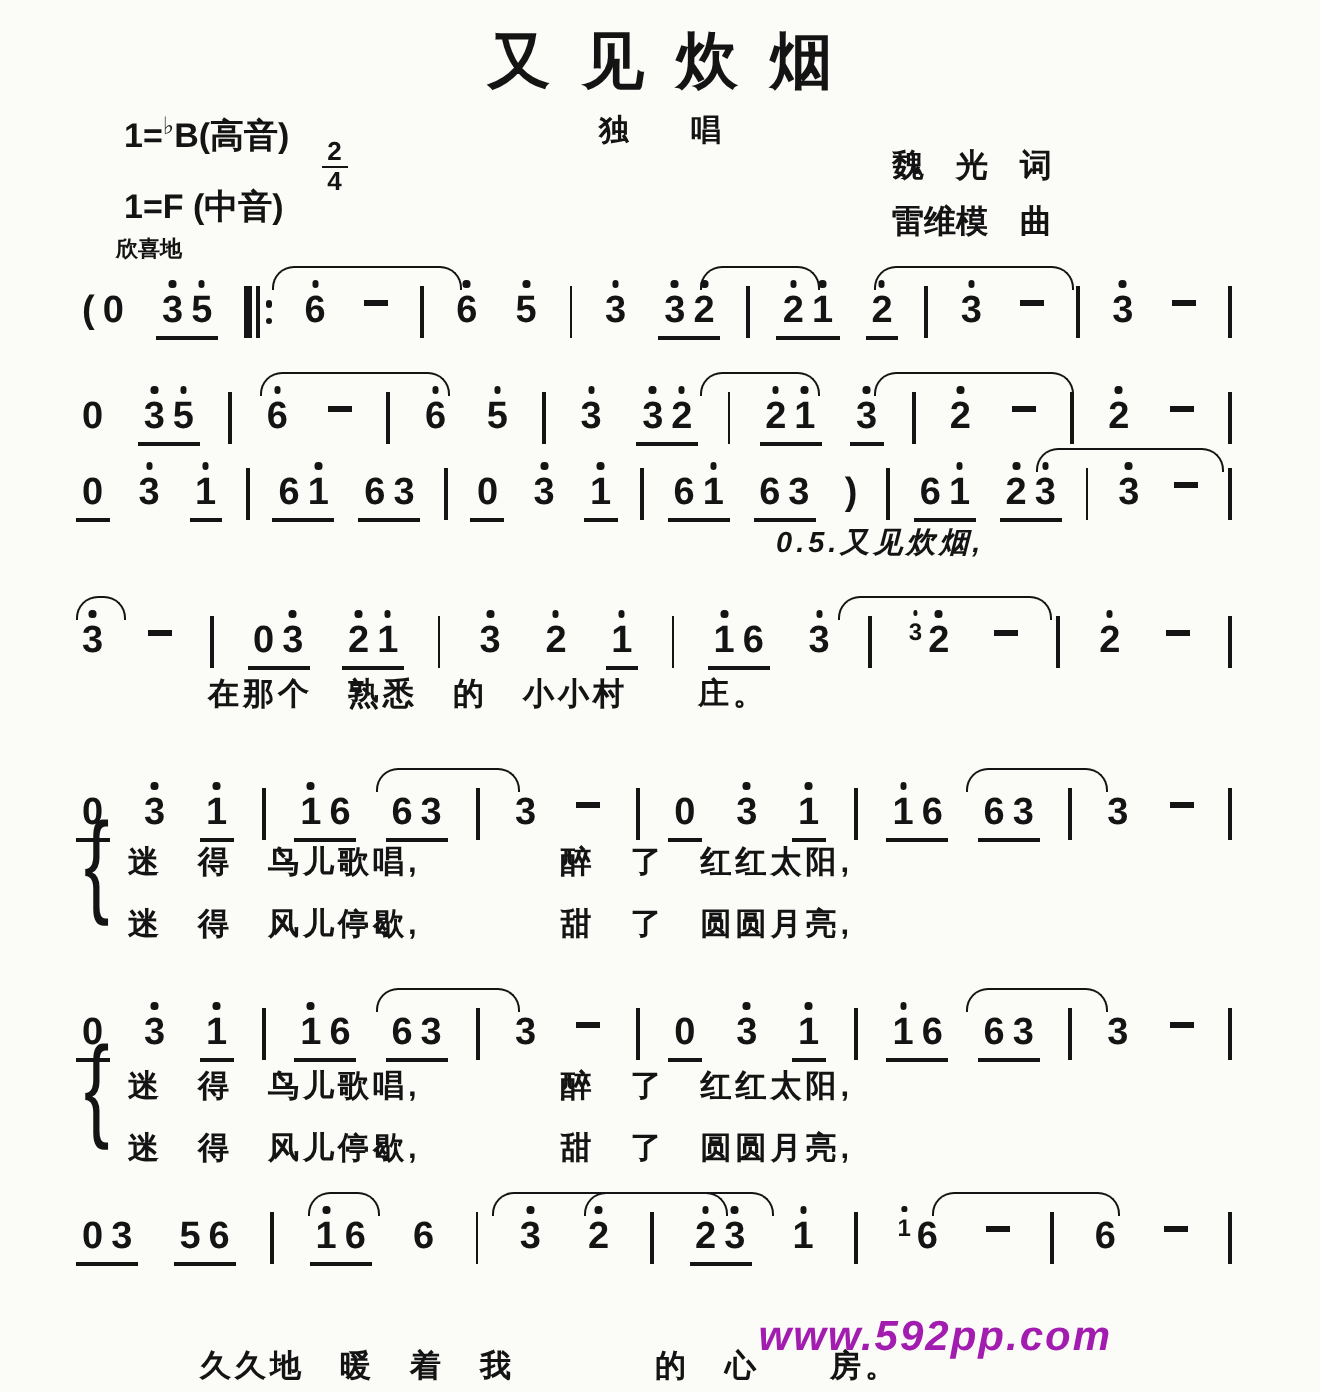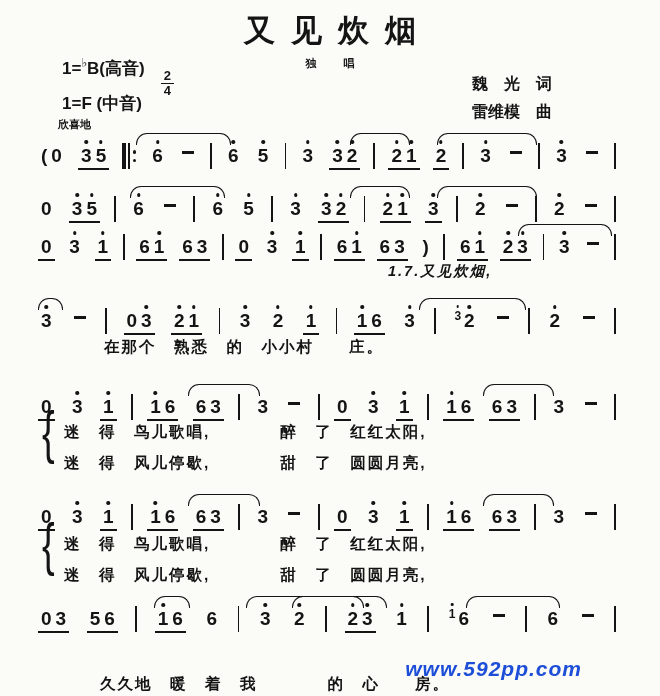--- a/index.html
+++ b/index.html
@@ -1,23 +1,23 @@
 <!DOCTYPE html>
 <html><head>
 <meta charset="utf-8">
 <style>
   html,body{margin:0;padding:0;}
   body{width:660px;height:696px;background:#fbfbf8;overflow:hidden;
        font-family:"Liberation Sans","DejaVu Sans",sans-serif;color:#141414;}
-  #sheet{position:relative;width:564px;height:696px;padding-left:26px;}
+  #sheet{position:relative;width:564px;height:696px;}
 
   
   .hdr{position:absolute;white-space:pre;}
   #title{top:10px;left:0;width:660px;text-align:center;font-size:31px;font-weight:bold;letter-spacing:16px;text-indent:16px;}
-  #subtitle{top:56px;left:0;width:660px;text-align:center;font-size:11px;font-weight:600;letter-spacing:8px;text-indent:8px;}
+  #subtitle{top:56px;left:0;width:660px;text-align:center;font-size:15px;font-weight:600;letter-spacing:8px;text-indent:8px;}
   #premiere{top:85px;left:0;width:660px;text-align:center;font-size:15px;font-weight:700;}
   #keyhigh{top:56px;left:62px;font-size:17px;font-weight:bold;}
   #keyhigh sup{font-size:12px;}
   #keymid{top:92px;left:62px;font-size:17px;font-weight:bold;}
   .frac{display:inline-flex;flex-direction:column;font-size:13px;font-weight:bold;line-height:14px;text-align:center;margin-left:16px;vertical-align:-6px;}
   .frac b{padding:0 3px;}
   .frac b:first-child{border-bottom:1.6px solid #141414;}
   #credits{top:70px;right:38px;text-align:center;font-size:16px;font-weight:700;line-height:28px;white-space:pre;}
   #tempo{top:117px;left:58px;font-size:11px;font-weight:bold;}
 
@@ -46,21 +46,21 @@
   .lyr{position:absolute;font-size:15.5px;font-weight:600;letter-spacing:2px;white-space:pre;}
   #ly-intro{top:262px;left:388px;font-style:italic;font-size:14.5px;}
   #ly-v1{top:337px;left:104px;}
   .pair{position:absolute;line-height:31px;}
   #pair1{top:416px;left:64px;}
   #pair2{top:528px;left:64px;}
   #pair3{top:668px;left:100px;text-align:right;}
   .pair .lyr{position:static;display:block;}
   .brace{position:absolute;left:-22px;top:2px;font-size:38px;font-weight:400;transform:scaleY(1.5);transform-origin:center;}
 
-  #watermark{position:absolute;top:657px;right:8px;font-size:21px;font-weight:bold;font-style:italic;color:#1d4ed8;letter-spacing:1px;}
+  #watermark{position:absolute;top:657px;right:8px;font-size:21px;font-weight:bold;font-style:italic;color:#a21caf;letter-spacing:1px;}
 </style>
 </head>
 <body>
 
 <div id="sheet">
 
   <div class="hdr" id="title">又见炊烟</div>
   <div class="hdr" id="subtitle">独　唱</div>
 
   <div class="hdr" id="keyhigh"><span>1=</span><sup>♭</sup><span>B(高音)</span><span class="frac"><b>2</b><b>4</b></span></div>
@@ -245,21 +245,21 @@
       </span>
       <span class="bar"></span>
       <span class="chunk">
         <span class="note"><i class="odot"></i><b>3</b></span>
       </span>
       <span class="chunk">
         <span class="note"><b class="dashbar"></b></span>
       </span>
       <span class="bar"></span>
     </div>
-  <div class="lyr" id="ly-intro">1.7.又见炊烟,</div>
+  <div class="lyr" id="ly-intro">0.5.又见炊烟,</div>
   <div class="mline" id="line-l4">
       <div class="slur" style="left: 0%; width: 4%;"></div>
       <div class="slur" style="left: 66%; width: 18%;"></div>
       <span class="chunk">
         <span class="note"><i class="odot"></i><b>3</b></span>
       </span>
       <span class="chunk">
         <span class="note"><b class="dashbar"></b></span>
       </span>
       <span class="bar"></span>

